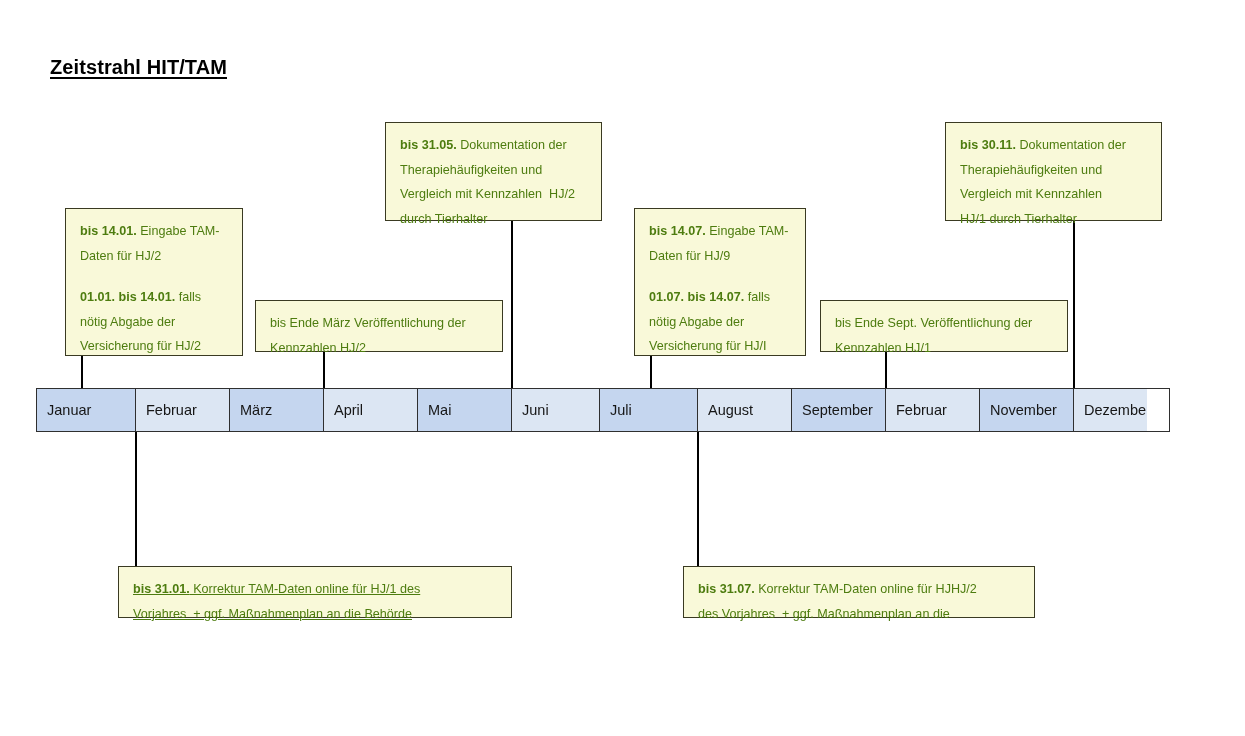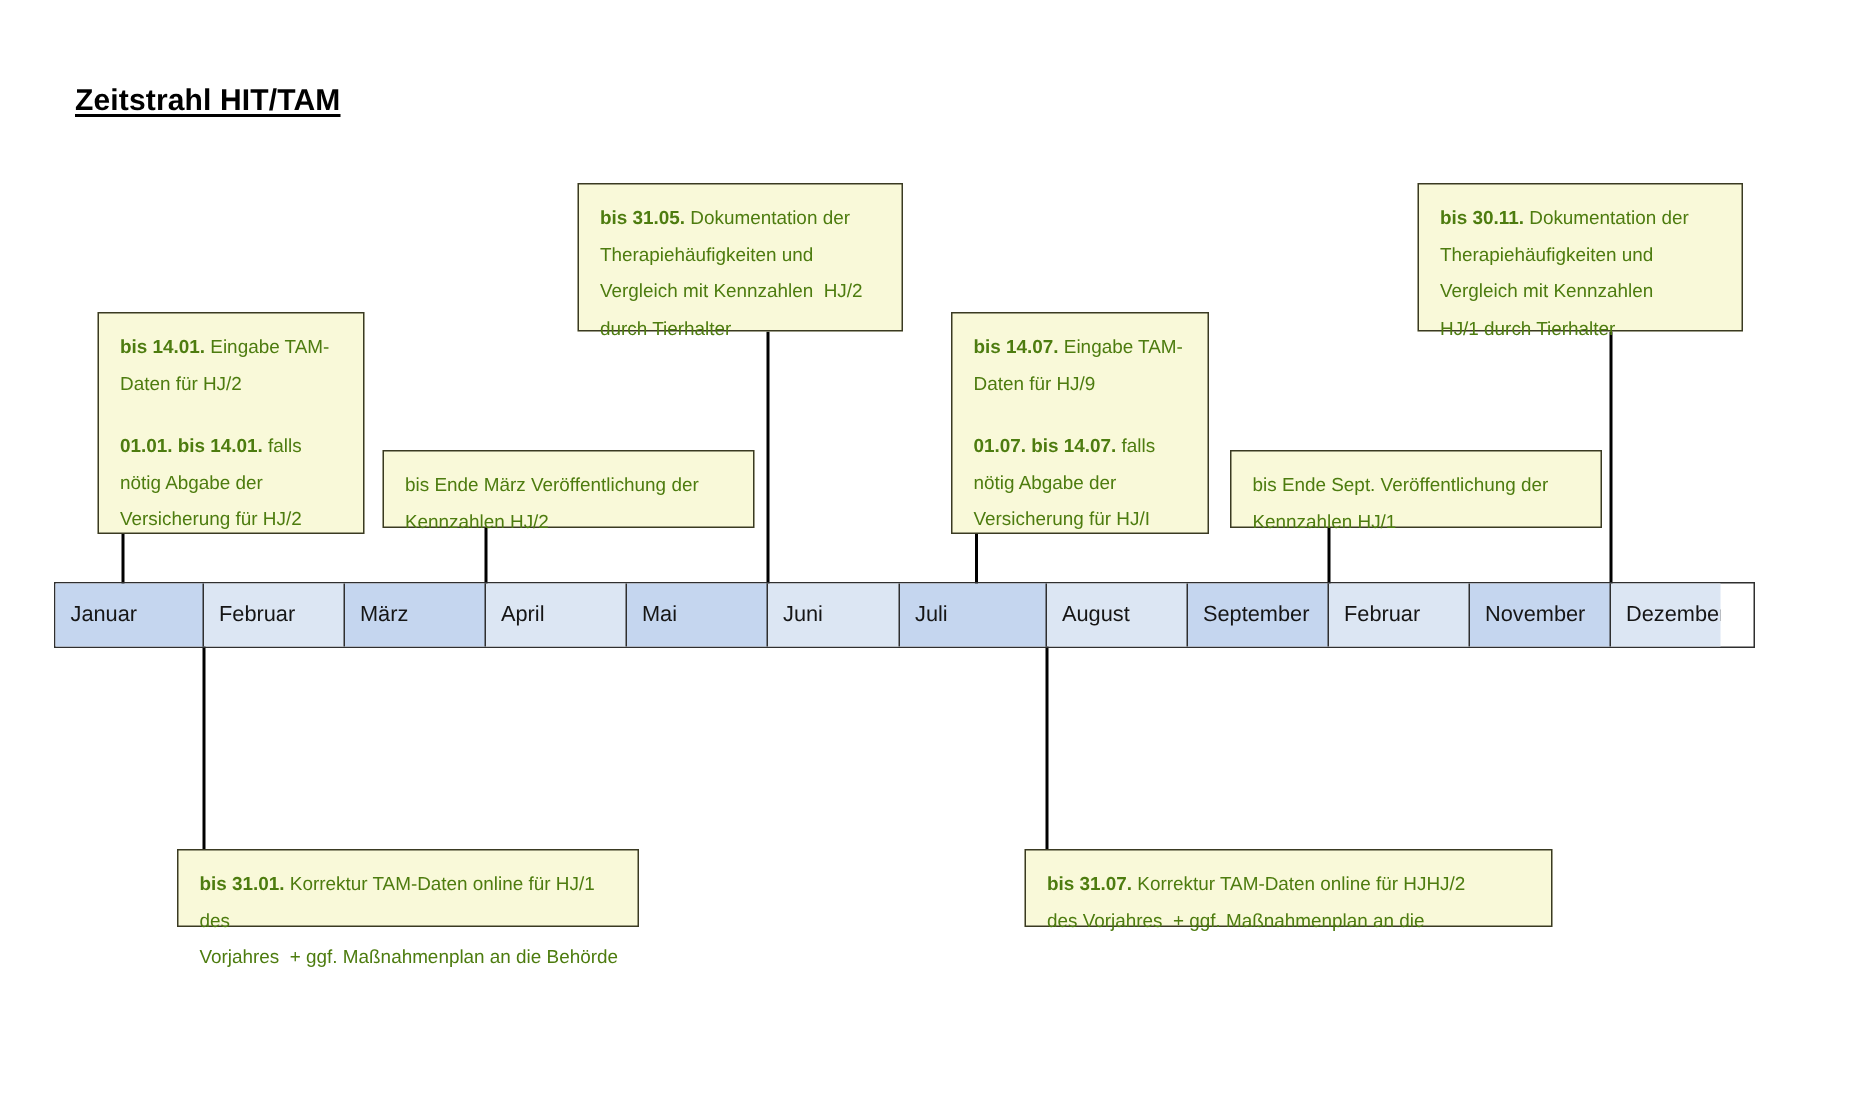--- a/index.html
+++ b/index.html
@@ -174,21 +174,21 @@
     <p>Kennzahlen HJ/1</p>
   </div>
 
   <div class="callout" style="left:945px; top:122px; width:217px; height:99px;">
     <p><b>bis 30.11.</b><span> Dokumentation der</span></p>
     <p>Therapiehäufigkeiten und</p>
     <p>Vergleich mit Kennzahlen</p>
     <p>HJ/1 durch Tierhalter</p>
   </div>
 
-  <div class="callout" style="left:118px; top:566px; width:308px; height:52px;">
+  <div class="callout" style="left:118px; top:566px; width:394px; height:52px;text-decoration:underline;">
     <p><b>bis 31.01.</b><span> Korrektur TAM-Daten online für HJ/1 des</span></p>
     <p>Vorjahres  + ggf. Maßnahmenplan an die Behörde</p>
   </div>
 
   <div class="callout" style="left:683px; top:566px; width:352px; height:52px;">
     <p><b>bis 31.07.</b><span> Korrektur TAM-Daten online für HJHJ/2</span></p>
     <p>des Vorjahres  + ggf. Maßnahmenplan an die</p>
   </div>
 
 </div>

